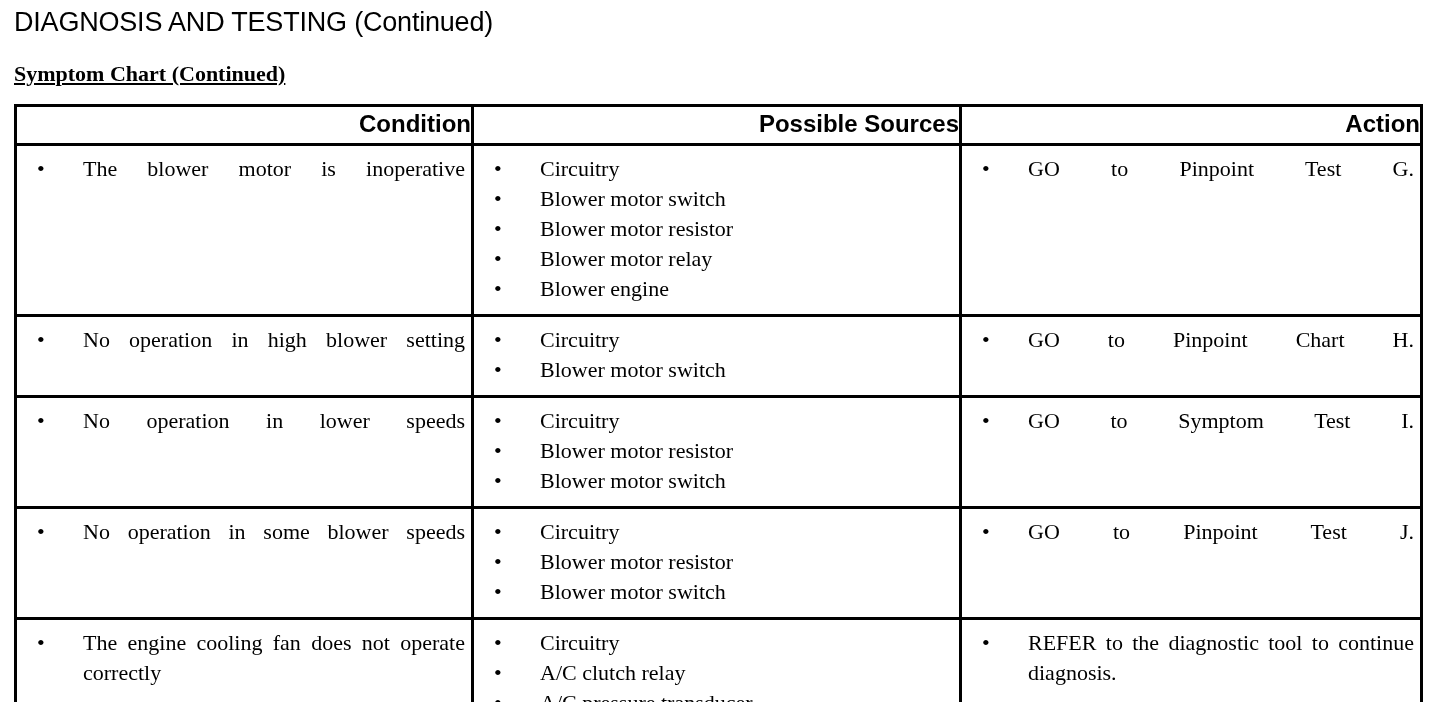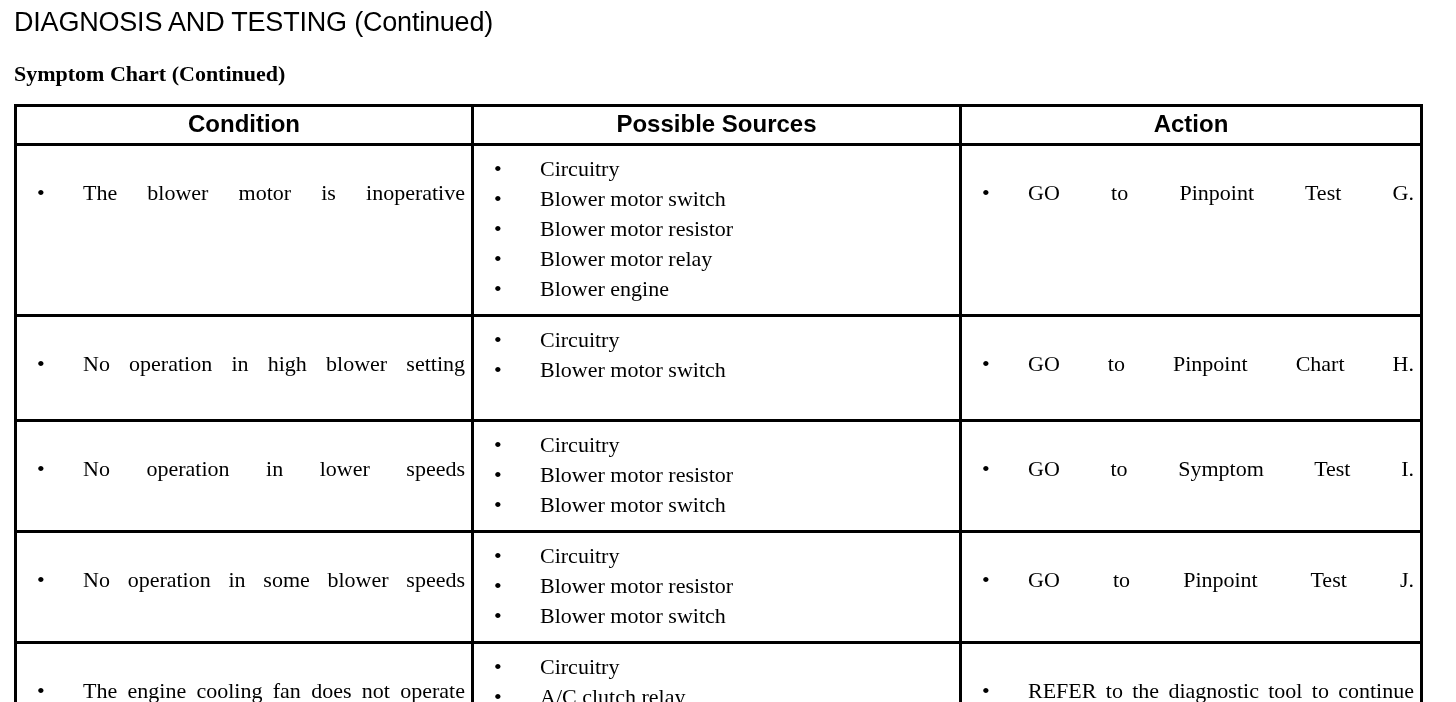--- a/index.html
+++ b/index.html
@@ -30,20 +30,21 @@
   }
   .section-heading {
     position: absolute;
     left: 14px;
     top: 61px;
     font-family: "Liberation Serif", "DejaVu Serif", serif;
     font-weight: bold;
     font-size: 22px;
     line-height: 26px;
     white-space: nowrap;
+    text-decoration: underline;
   }
 
   
   .symptom-table {
     position: absolute;
     left: 14px;
     top: 104px;
     width: 1406px;
     border-collapse: collapse;
     table-layout: fixed;
@@ -60,21 +61,21 @@
     border-top: 3px solid #000;
     border-bottom: 3px solid #000;
     vertical-align: top;
     padding: 0;
   }
 
   thead th {
     font-family: "Liberation Sans", "DejaVu Sans", sans-serif;
     font-weight: bold;
     font-size: 24px;
-    text-align: center;
+    text-align: right;
     height: 36px;
     line-height: 34px;
     vertical-align: middle;
     padding: 0 4px;
   }
 
   
   .cell {
     padding: 8px 6px 10px 6px;
     box-sizing: border-box;
@@ -97,21 +98,21 @@
     left: 14px;
     top: 0;
     width: 10px;
     font-size: 22px;
     line-height: 30px;
   }
   .bullet-item .btext {
     display: block;
   }
   
-  .just .btext { text-align: justify; margin-top: 24px; }
+  .just .btext { text-align: justify; }
   .just .btext::after {
     content: "";
     display: inline-block;
     width: 100%;
   }
 
   
   tr.r0 .cell { min-height: 158px; }
   tr.r1 .cell { min-height: 66px;  }
   tr.r2 .cell { min-height: 95px;  }

